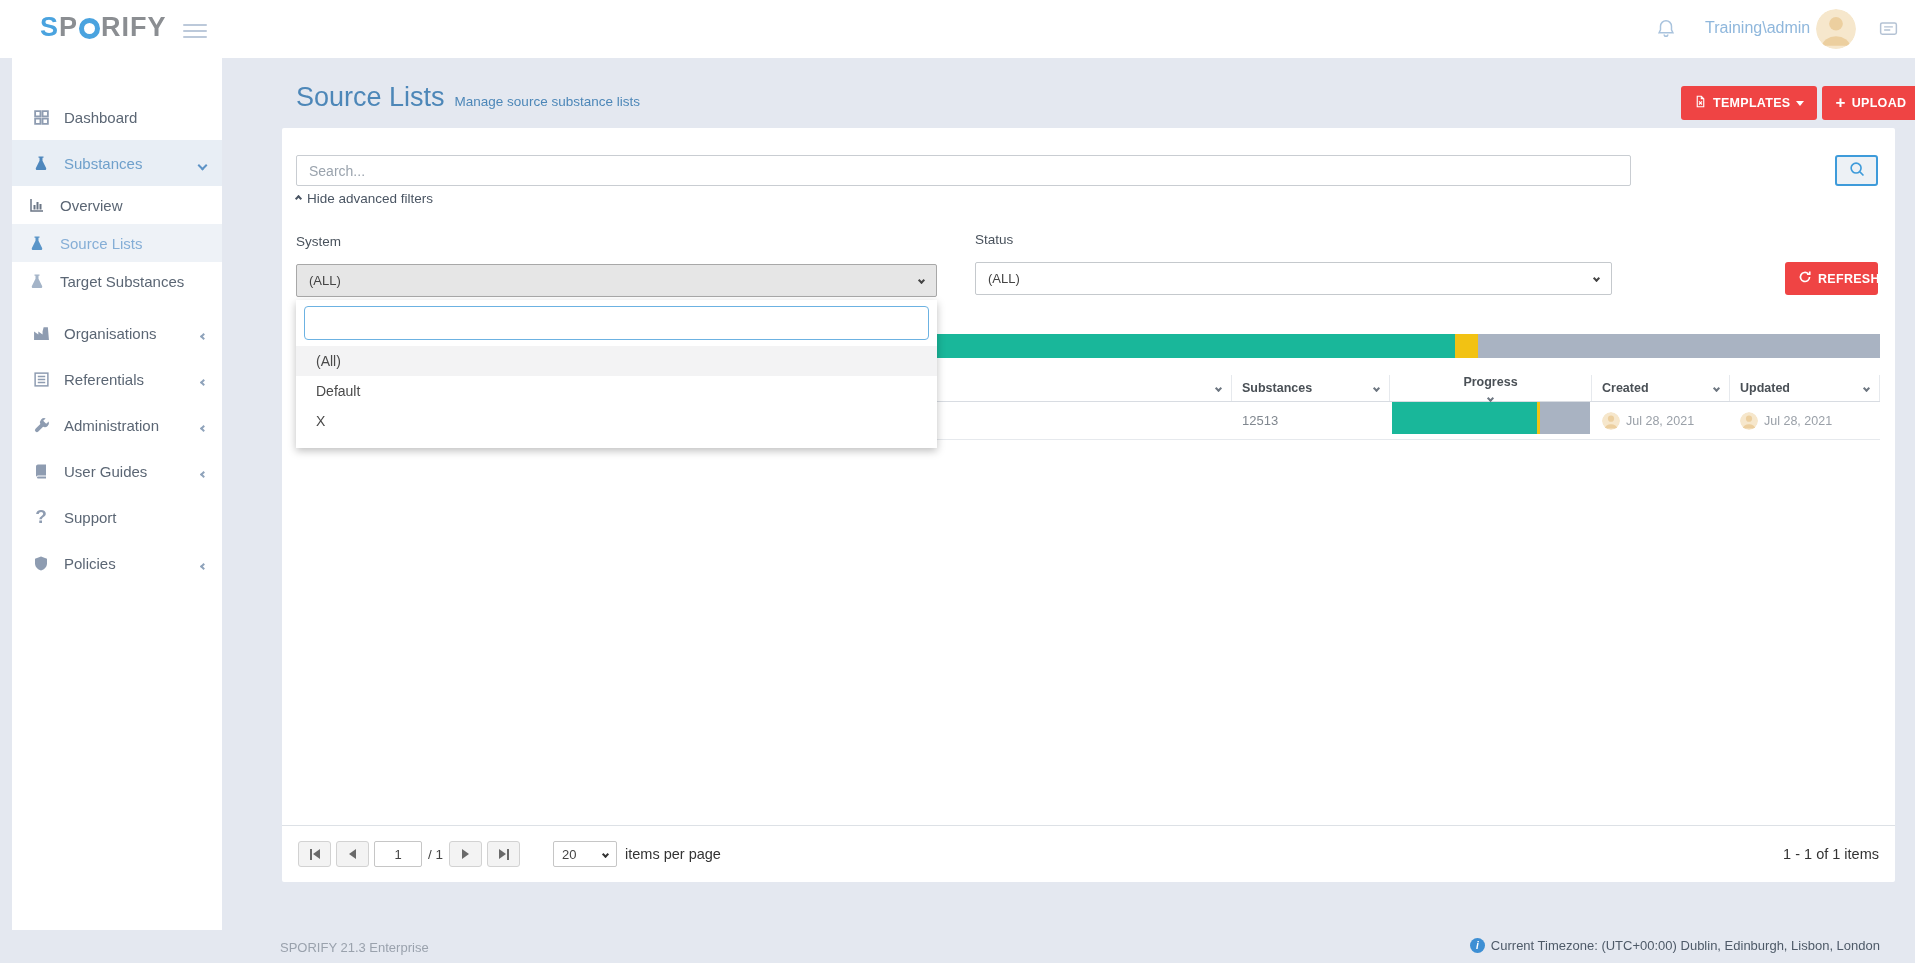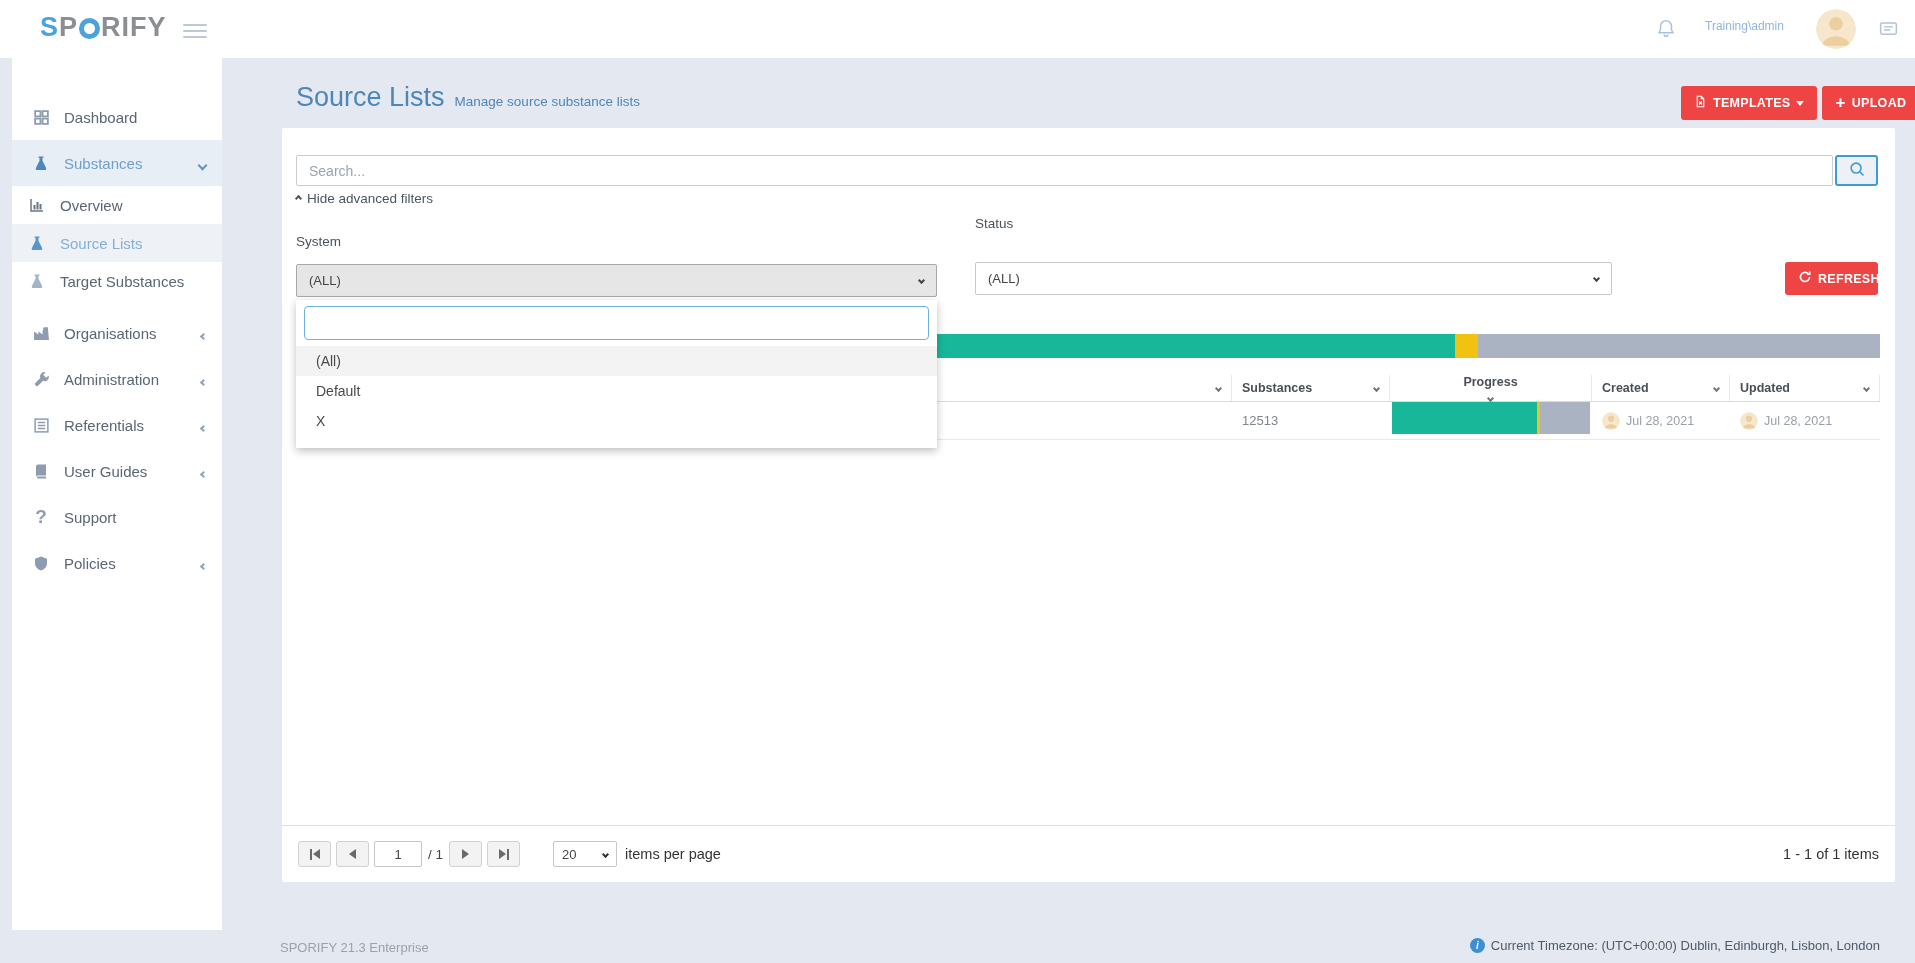--- a/index.html
+++ b/index.html
@@ -8,21 +8,21 @@
 
   
   .topbar { position:absolute; top:0; left:0; width:1915px; height:58px; background:#fff; z-index:30; }
   .logo { position:absolute; left:40px; top:12px; font-size:27px; font-weight:800; letter-spacing:1px; display:flex; align-items:center; }
   .logo .blue { color:#4aa3df; }
   .logo .gray { color:#8b8e92; }
   .logo-o { display:inline-block; width:21px; height:21px; border:5px solid #4aa3df; border-radius:50%; margin:0 1px; position:relative; top:1px; }
   .hamburger { position:absolute; left:183px; top:20px; width:24px; cursor:pointer; }
   .hamburger span { display:block; height:2px; background:#bcc9da; margin:4px 0; border-radius:1px; }
   .bell { color:#a9c3dd; position:absolute; left:1655px; top:17px; }
-  .username { position:absolute; left:1705px; top:19px; color:#8fb7dc; font-size:12px; }
+  .username { position:absolute; left:1705px; top:19px; color:#8fb7dc; font-size:16px; }
   .avatar { position:absolute; left:1816px; top:9px; width:40px; height:40px; border-radius:50%; overflow:hidden; }
   .chat { color:#b4c2d4; position:absolute; left:1878px; top:19px; }
 
   
   .sidebar { position:absolute; left:12px; top:58px; width:210px; height:872px; background:#fff; z-index:20; }
   .snav { position:absolute; left:0; top:36px; width:100%; }
   .srow { display:flex; align-items:center; height:46px; padding-left:20px; cursor:pointer; color:#5b6674; font-size:15px; position:relative; }
   .srow .sicon { width:18px; height:18px; margin-right:14px; color:#8e9cb1; flex:0 0 18px; display:flex; align-items:center; justify-content:center; }
   .srow.sub { height:38px; padding-left:16px; }
   .srow.sec-active { background:#e8eef5; color:#6fa0cb; }
@@ -41,21 +41,21 @@
   
   .page-title-wrap { position:absolute; left:296px; top:82px; color:#4d87b8; display:flex; align-items:baseline; gap:10px; }
   .page-title { font-size:27px; font-weight:400; }
   .page-subtitle { font-size:13.5px; }
   .hdr-buttons { position:absolute; top:86px; left:1681px; display:flex; gap:5px; }
   .btn-blue { background:#ef4444; color:#fff; border:none; border-radius:3px; font-size:12.5px; font-weight:bold; letter-spacing:.3px; height:34px; display:flex; align-items:center; gap:6px; padding:0 13px; cursor:pointer; font-family:"Liberation Sans",sans-serif; }
   .caret-dn { width:0; height:0; border-left:4px solid transparent; border-right:4px solid transparent; border-top:5px solid #fff; }
 
   
   .card { position:absolute; left:282px; top:128px; width:1613px; height:754px; background:#fff; border-radius:2px; }
-  .search-input { position:absolute; left:14px; top:27px; width:1537px; height:31px; border:1px solid #c9cdd2; border-radius:2px; padding:0 12px; font-size:14px; color:#000000; font-family:"Liberation Sans",sans-serif; }
+  .search-input { position:absolute; left:14px; top:27px; width:1335px; height:31px; border:1px solid #c9cdd2; border-radius:2px; padding:0 12px; font-size:14px; color:#000000; font-family:"Liberation Sans",sans-serif; }
   .search-input::placeholder { color:#9aa3ad; }
   .search-btn { position:absolute; left:1553px; top:27px; width:43px; height:31px; background:#edf1f5; border:2px solid #3e9bda; border-radius:3px; color:#3e9bda; display:flex; align-items:center; justify-content:center; cursor:pointer; }
   .hide-filters { position:absolute; left:14px; top:63px; font-size:13.5px; color:#4a5563; display:flex; align-items:center; gap:6px; cursor:pointer; }
   .hide-filters .chev { color:#4a5563; }
 
   .filter-label { position:absolute; font-size:13.5px; color:#49525c; }
   .sel { position:absolute; height:33px; border-radius:2px; font-size:13px; color:#444; display:flex; align-items:center; padding:0 12px; justify-content:space-between; cursor:pointer; }
   .sel-system { left:14px; top:136px; width:641px; background:#e6e6e6; border:1px solid #a8a8a8; }
   .sel-status { left:693px; top:134px; width:637px; background:#fff; border:1px solid #c5c9cd; }
   .refresh-btn { position:absolute; left:1503px; top:134px; width:93px; height:33px; }
@@ -196,35 +196,35 @@
         <span class="sicon">
             <svg width="17" height="17" viewBox="0 0 16 16" fill="currentColor">
               <path d="M1 14V6l4 3V6l4 3V6l1-4h4l1 12z"></path>
             </svg>
           </span>
         <span>Organisations</span>
         <span class="edge"><span class="chev left sm"></span></span>
       </div>
       <div class="srow">
         <span class="sicon">
-            <svg width="17" height="17" viewBox="0 0 16 16" fill="currentColor">
-              <path d="M14.8 4.2a4 4 0 0 1-5.3 5L5 13.7a1.8 1.8 0 1 1-2.6-2.6L6.9 6.6a4 4 0 0 1 5-5.3L9.6 3.6l2.8 2.8z"></path>
-            </svg>
-          </span>
-        <span>Administration</span>
-        <span class="edge"><span class="chev left sm"></span></span>
-      </div>
-      <div class="srow">
-        <span class="sicon">
             <svg width="17" height="17" viewBox="0 0 16 16" fill="none" stroke="currentColor" stroke-width="1.4">
               <rect x="2" y="2" width="12" height="12"></rect>
               <path d="M4.5 5.2h7M4.5 8h7M4.5 10.8h7"></path>
             </svg>
           </span>
         <span>Referentials</span>
+        <span class="edge"><span class="chev left sm"></span></span>
+      </div>
+      <div class="srow">
+        <span class="sicon">
+            <svg width="17" height="17" viewBox="0 0 16 16" fill="currentColor">
+              <path d="M14.8 4.2a4 4 0 0 1-5.3 5L5 13.7a1.8 1.8 0 1 1-2.6-2.6L6.9 6.6a4 4 0 0 1 5-5.3L9.6 3.6l2.8 2.8z"></path>
+            </svg>
+          </span>
+        <span>Administration</span>
         <span class="edge"><span class="chev left sm"></span></span>
       </div>
       <div class="srow">
         <span class="sicon">
             <svg width="16" height="17" viewBox="0 0 16 16" fill="currentColor">
               <path d="M3 3c0-1 .7-2 2-2h8v11H5a2 2 0 0 0-2 2z"></path>
               <path d="M5 13h8v2H5a1 1 0 0 1 0-2z"></path>
             </svg>
           </span>
         <span>User Guides</span>
@@ -275,21 +275,21 @@
             <path d="M13.2 13.2l4 4"></path>
           </svg></span>
     </div>
 
     <div class="hide-filters">
       <span class="chev up sm"></span>
       <span>Hide advanced filters</span>
     </div>
 
     <div class="filter-label" style="left:14px; top:106px;">System</div>
-    <div class="filter-label" style="left:693px; top:88px;">Status</div>
+    <div class="filter-label" style="left:693px; top:104px;">Status</div>
 
     <div class="sel sel-system">
       <span>(ALL)</span>
       <span class="chev down sm" style="color:#444;"></span>
     </div>
     <div class="sel sel-status">
       <span>(ALL)</span>
       <span class="chev down sm" style="color:#444;"></span>
     </div>
     <button class="btn-blue refresh-btn">

